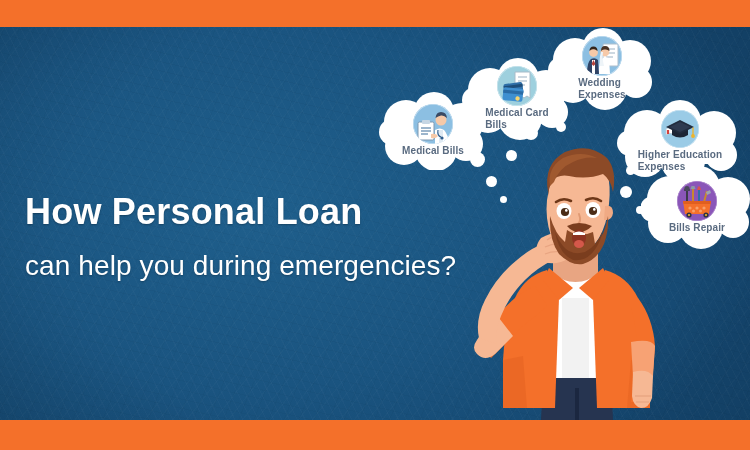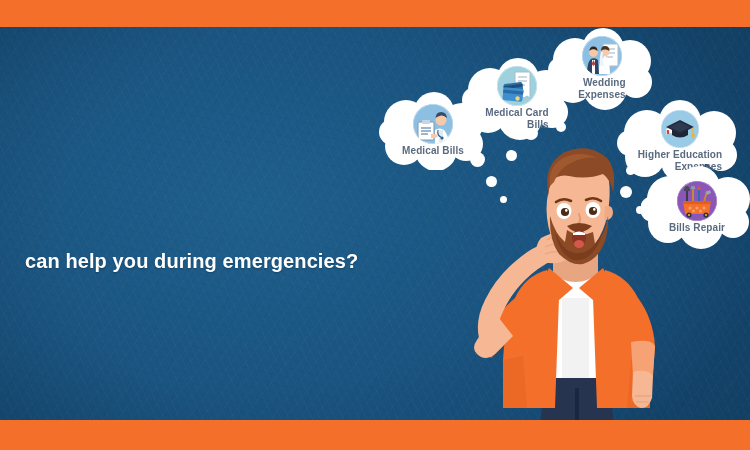--- a/index.html
+++ b/index.html
@@ -61,22 +61,22 @@
     letter-spacing: .2px;
     line-height: 1.05;
     text-shadow: 0 1px 2px rgba(0,0,0,.28);
     white-space: nowrap;
   }
   .subhead {
     position: absolute;
     left: 25px;
     top: 250px;
     color: #ffffff;
-    font-size: 20px;
-    font-weight: bold;
+    font-size: 28px;
+    font-weight: normal;
     letter-spacing: .1px;
     text-shadow: 0 1px 2px rgba(0,0,0,.25);
     white-space: nowrap;
   }
 
   
   .bubble {
     position: absolute;
   }
   .bubble .cloud {
@@ -90,21 +90,21 @@
     width: 100%; height: 100%;
     display: flex;
     flex-direction: column;
     align-items: center;
     justify-content: center;
   }
   .bubble .label {
     color: #5a6b80;
     font-size: 10px;
     font-weight: bold;
-    text-align: right;
+    text-align: left;
     line-height: 1.12;
     letter-spacing: .1px;
     white-space: pre-line;
     margin-top: 1px;
   }
   .icon-circle {
     border-radius: 50%;
     display: flex;
     align-items: center;
     justify-content: center;
@@ -402,15 +402,16 @@
           <circle cx="12" cy="34" r="2.6" fill="#2f3340"></circle>
           <circle cx="12" cy="34" r="1.1" fill="#f0b429"></circle>
           <circle cx="29" cy="34" r="2.6" fill="#2f3340"></circle>
           <circle cx="29" cy="34" r="1.1" fill="#f0b429"></circle>
         </svg>
       </div>
       <div class="label">Bills Repair</div>
     </div>
   </div>
 
+  <div class="headline">How Personal Loan</div>
   <div class="subhead">can help you during emergencies?</div>
 
 </div>
 
 </body></html>

